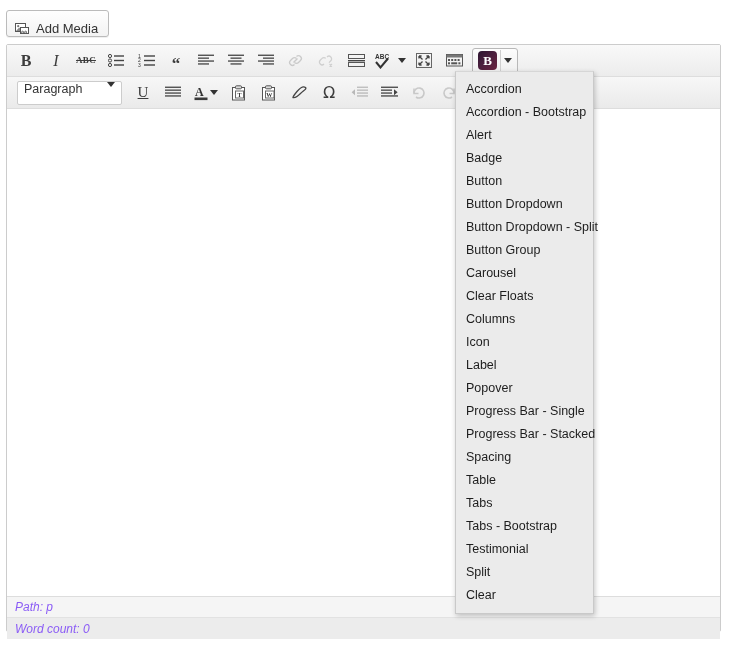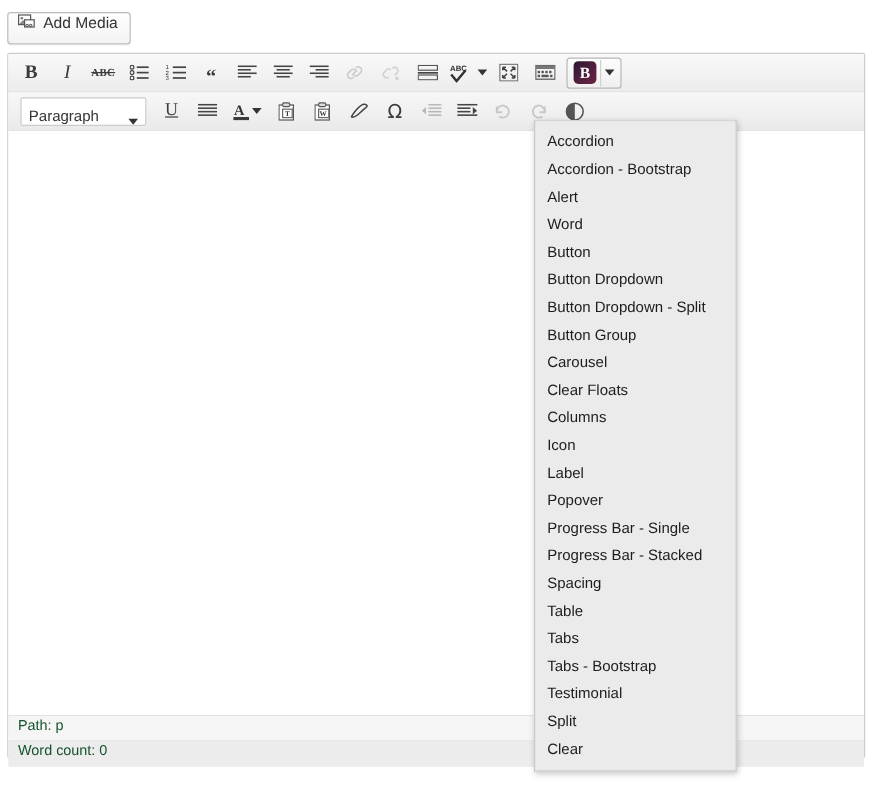--- a/index.html
+++ b/index.html
@@ -8,21 +8,21 @@
     width: 733px; height: 669px;
     background: #ffffff;
     font-family: "Liberation Sans", sans-serif;
     -webkit-font-smoothing: antialiased;
   }
   #root { position: relative; width: 733px; height: 669px; overflow: hidden; background:#fff; }
 
   
   .media-bar { position:absolute; left:6px; top:10px; }
   .add-media-btn {
-    display:inline-flex; align-items:flex-start; gap:6px;
+    display:inline-flex; align-items:flex-end; gap:6px;
     height:27px; padding:0 10px 0 8px;
     background: linear-gradient(to bottom, #fefefe 0%, #f3f3f3 100%);
     border:1px solid #bbb; border-radius:3px;
     font-size:13px; color:#333; cursor:pointer;
     box-shadow: 0 1px 0 rgba(0,0,0,0.06);
   }
   .media-icon { width:15px; height:14px; display:block; }
 
   
   .editor-wrap {
@@ -71,50 +71,49 @@
     font-size:13px; display:flex; align-items:center; justify-content:center;
     margin:0 3px;
   }
   .bs-split { width:15px; display:flex; align-items:center; justify-content:center;
               border-left:1px solid #cfcfcf; height:22px; }
 
   
   .fmt-select {
     width:105px; height:24px; margin:0 6px 0 6px;
     background:#fff; border:1px solid #ccc; border-radius:2px;
-    display:flex; align-items:flex-end; padding:0 6px;
+    display:flex; align-items:flex-start; padding:0 6px;
     font-size:12.5px; color:#333; cursor:pointer; position:relative;
     flex:0 0 auto;
   }
   .fmt-select .lbl { flex:1; }
 
   
   .content-area {
     height:488px; background:#fff; cursor:text;
     border-bottom:1px solid #ddd;
   }
 
   
   .statusbar {
-    height:21px; display:flex; align-items:flex-start;
-    padding:0 8px; font-size:12px; color:#14532d;
-    background:#f5f5f5; border-bottom:1px solid #e2e2e2;
+    height:21px; display:flex; align-items:center;
+    padding:0 8px; font-size:12px; color:#8b5cf6;
+    background:#f5f5f5; border-bottom:1px solid #e2e2e2;font-style:italic;
   }
   .statusbar.second { background:#ececec; border-bottom:none; }
 
   
   .menu {
-    position:absolute; left:445px; top:71px; width:169px;
+    position:absolute; left:455px; top:71px; width:139px;
     background:#ebebeb;
     border:1px solid #c9c9c9;
     border-top-color:#d6d6d6;
     box-shadow: 1px 2px 5px rgba(0,0,0,0.22);
     padding:6px 0 6px 0;
     z-index:50;
-    margin-top:29px;
   }
   .menu-item {
     height:23px; line-height:23px;
     padding:0 10px 0 10px;
     font-size:12.5px; color:#1d1d1d;
     white-space:nowrap; cursor:pointer;
   }
 </style>
 </head>
 <body>
@@ -421,21 +420,21 @@
     </div>
     <div class="statusbar second">
       <span>Word count: 0</span>
     </div>
   </div>
 
   <div class="menu" id="menu">
       <div class="menu-item">Accordion</div>
       <div class="menu-item">Accordion - Bootstrap</div>
       <div class="menu-item">Alert</div>
-      <div class="menu-item">Word</div>
+      <div class="menu-item">Badge</div>
       <div class="menu-item">Button</div>
       <div class="menu-item">Button Dropdown</div>
       <div class="menu-item">Button Dropdown - Split</div>
       <div class="menu-item">Button Group</div>
       <div class="menu-item">Carousel</div>
       <div class="menu-item">Clear Floats</div>
       <div class="menu-item">Columns</div>
       <div class="menu-item">Icon</div>
       <div class="menu-item">Label</div>
       <div class="menu-item">Popover</div>

